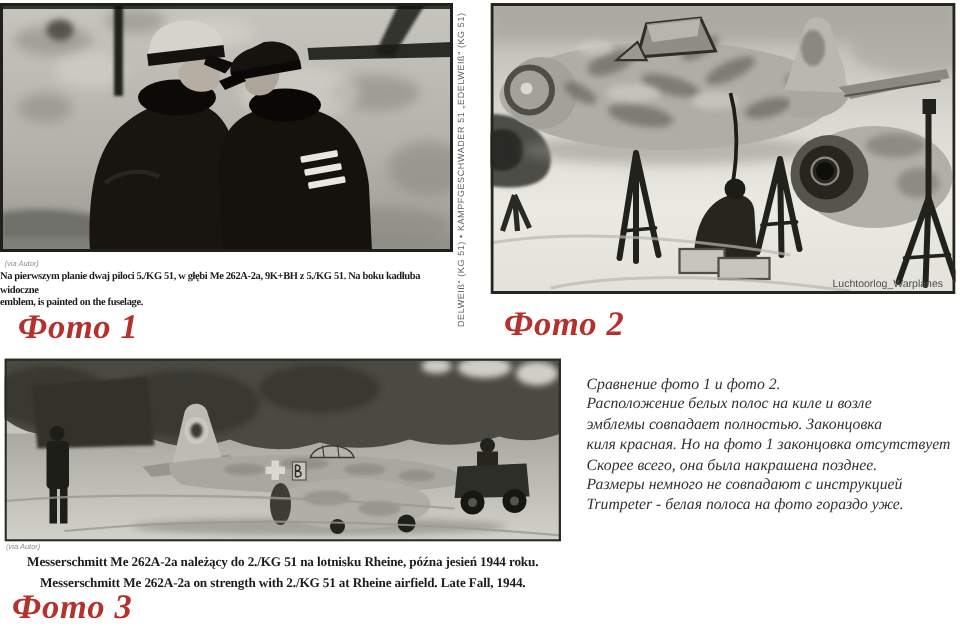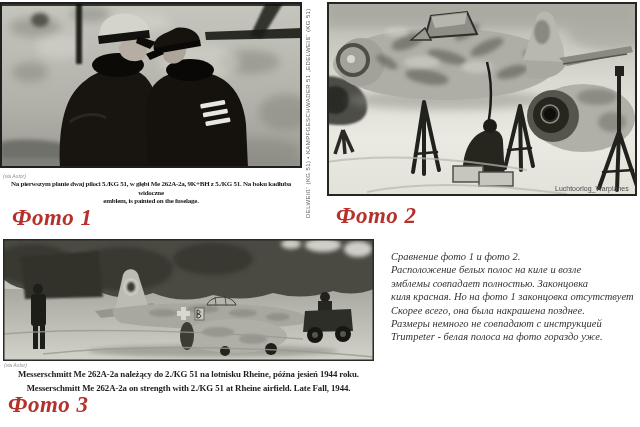--- a/index.html
+++ b/index.html
@@ -13,21 +13,21 @@
                  color:#b5322c; letter-spacing:0.5px; white-space:nowrap; }
   #label1 { left:12px;  top:205px; }
   #label2 { left:336px; top:203px; }
   #label3 { left:8px;   top:392px; }
 
   .credit { position:absolute; font-family:"Liberation Sans", sans-serif;
             font-size:5px; font-style:italic; color:#8f8f8f; white-space:nowrap; }
   #credit1 { left:3px; top:173px; }
   #credit3 { left:4px; top:362px; }
 
-  .caption1 { position:absolute; left:0; top:180px; width:302px; text-align:center;
+  .caption1 { position:absolute; left:0; top:180px; width:302px; 
               font-weight:bold; font-size:7px; line-height:8.6px; letter-spacing:-0.25px;
               color:#1c1c1c; }
   .caption3 { position:absolute; left:3px; top:368px; width:371px; text-align:center;
               font-weight:bold; font-size:8.8px; line-height:13.6px; letter-spacing:-0.1px;
               color:#1c1c1c; }
 
   .spine { position:absolute; left:305px; top:218px; width:216px;
            transform:rotate(-90deg); transform-origin:0 0;
            font-family:"Liberation Sans", sans-serif; font-size:6px;
            letter-spacing:0.4px; color:#5f5f5f; white-space:nowrap; }

